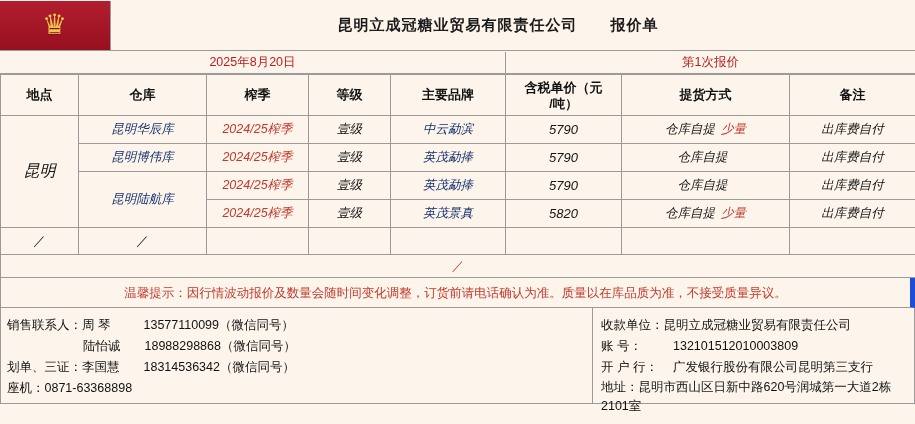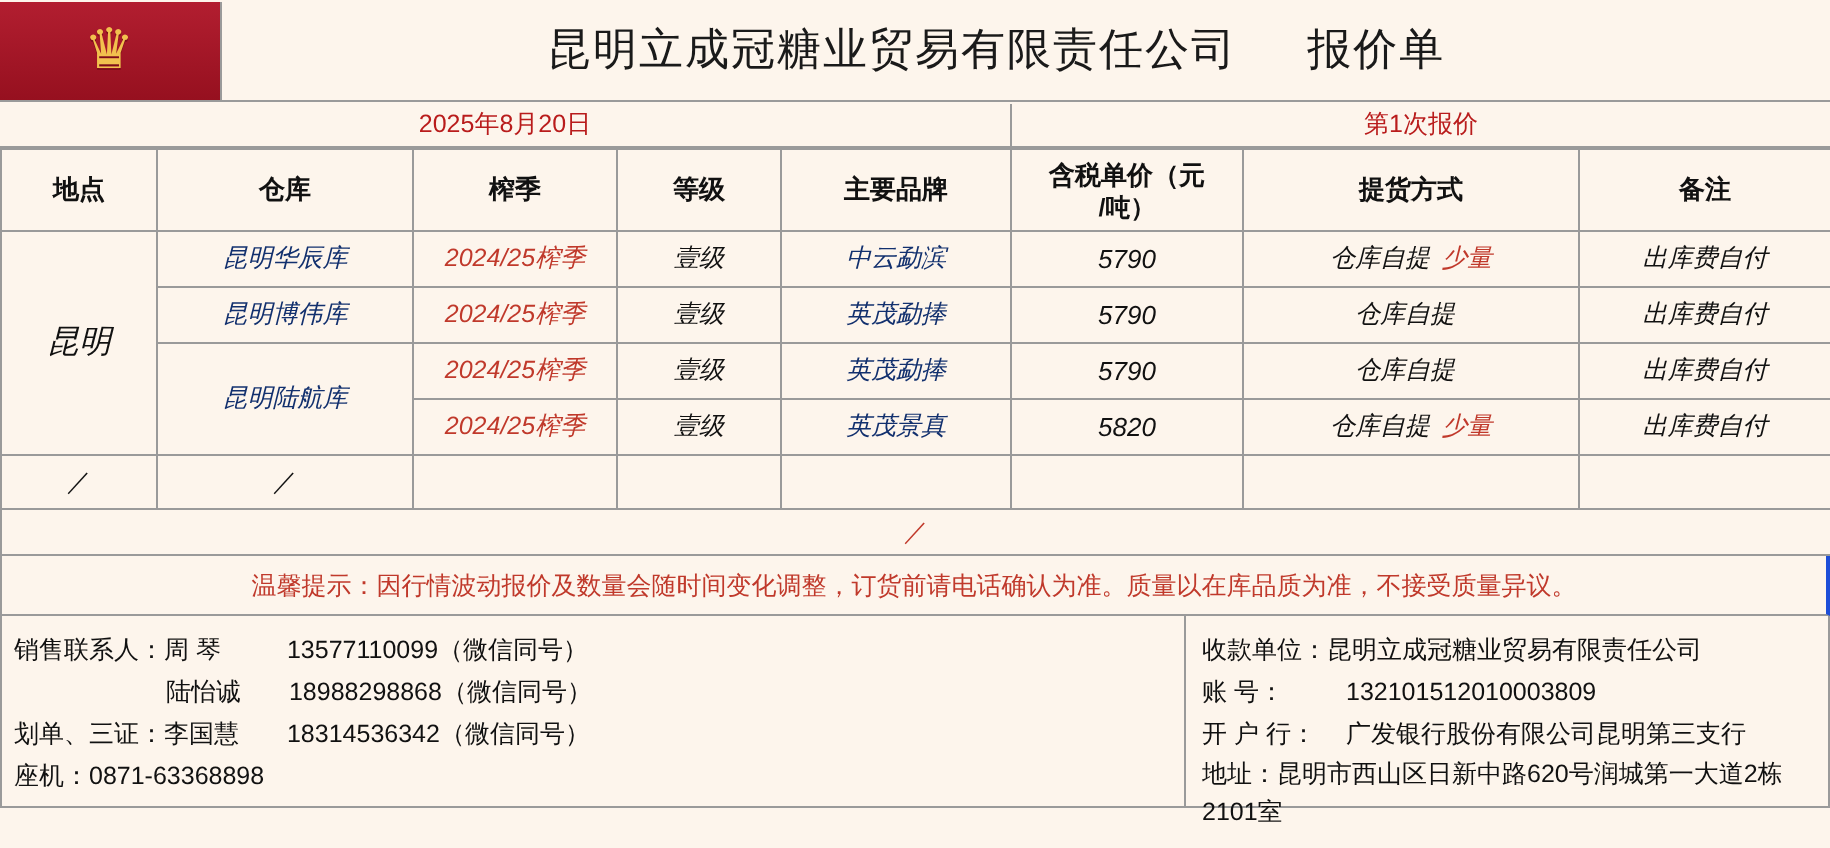--- a/index.html
+++ b/index.html
@@ -43,22 +43,22 @@
   .logo-crown {
     color: #f2c14e;
     font-size: 28px;
     line-height: 1;
     letter-spacing: 1px;
     text-shadow: 0 1px 0 #7d0d1a;
   }
   .title-cell {
     flex: 1;
     text-align: center;
-    font-size: 22px;
-    font-weight: normal;
+    font-size: 15px;
+    font-weight: bold;
     color: #1a1a1a;
     letter-spacing: 1px;
     padding-right: 30px;
   }
   .title-cell .doc-type {
     margin-left: 28px;
   }
 
   
   .date-row {
@@ -140,21 +140,21 @@
   .blank-row td {
     height: 22px;
     color: #c0392b;
   }
 
   
   .notice {
     height: 30px;
     line-height: 30px;
     border-left: 1px solid #9a9a9a;
-    border-right: 2px solid #1d4ed8;
+    border-right: 5px solid #1d4ed8;
     border-bottom: 1px solid #9a9a9a;
     text-align: center;
     color: #c0392b;
     font-size: 12.5px;
     background: #fdf5ec;
     box-sizing: border-box;
   }
 
   
   .footer {

